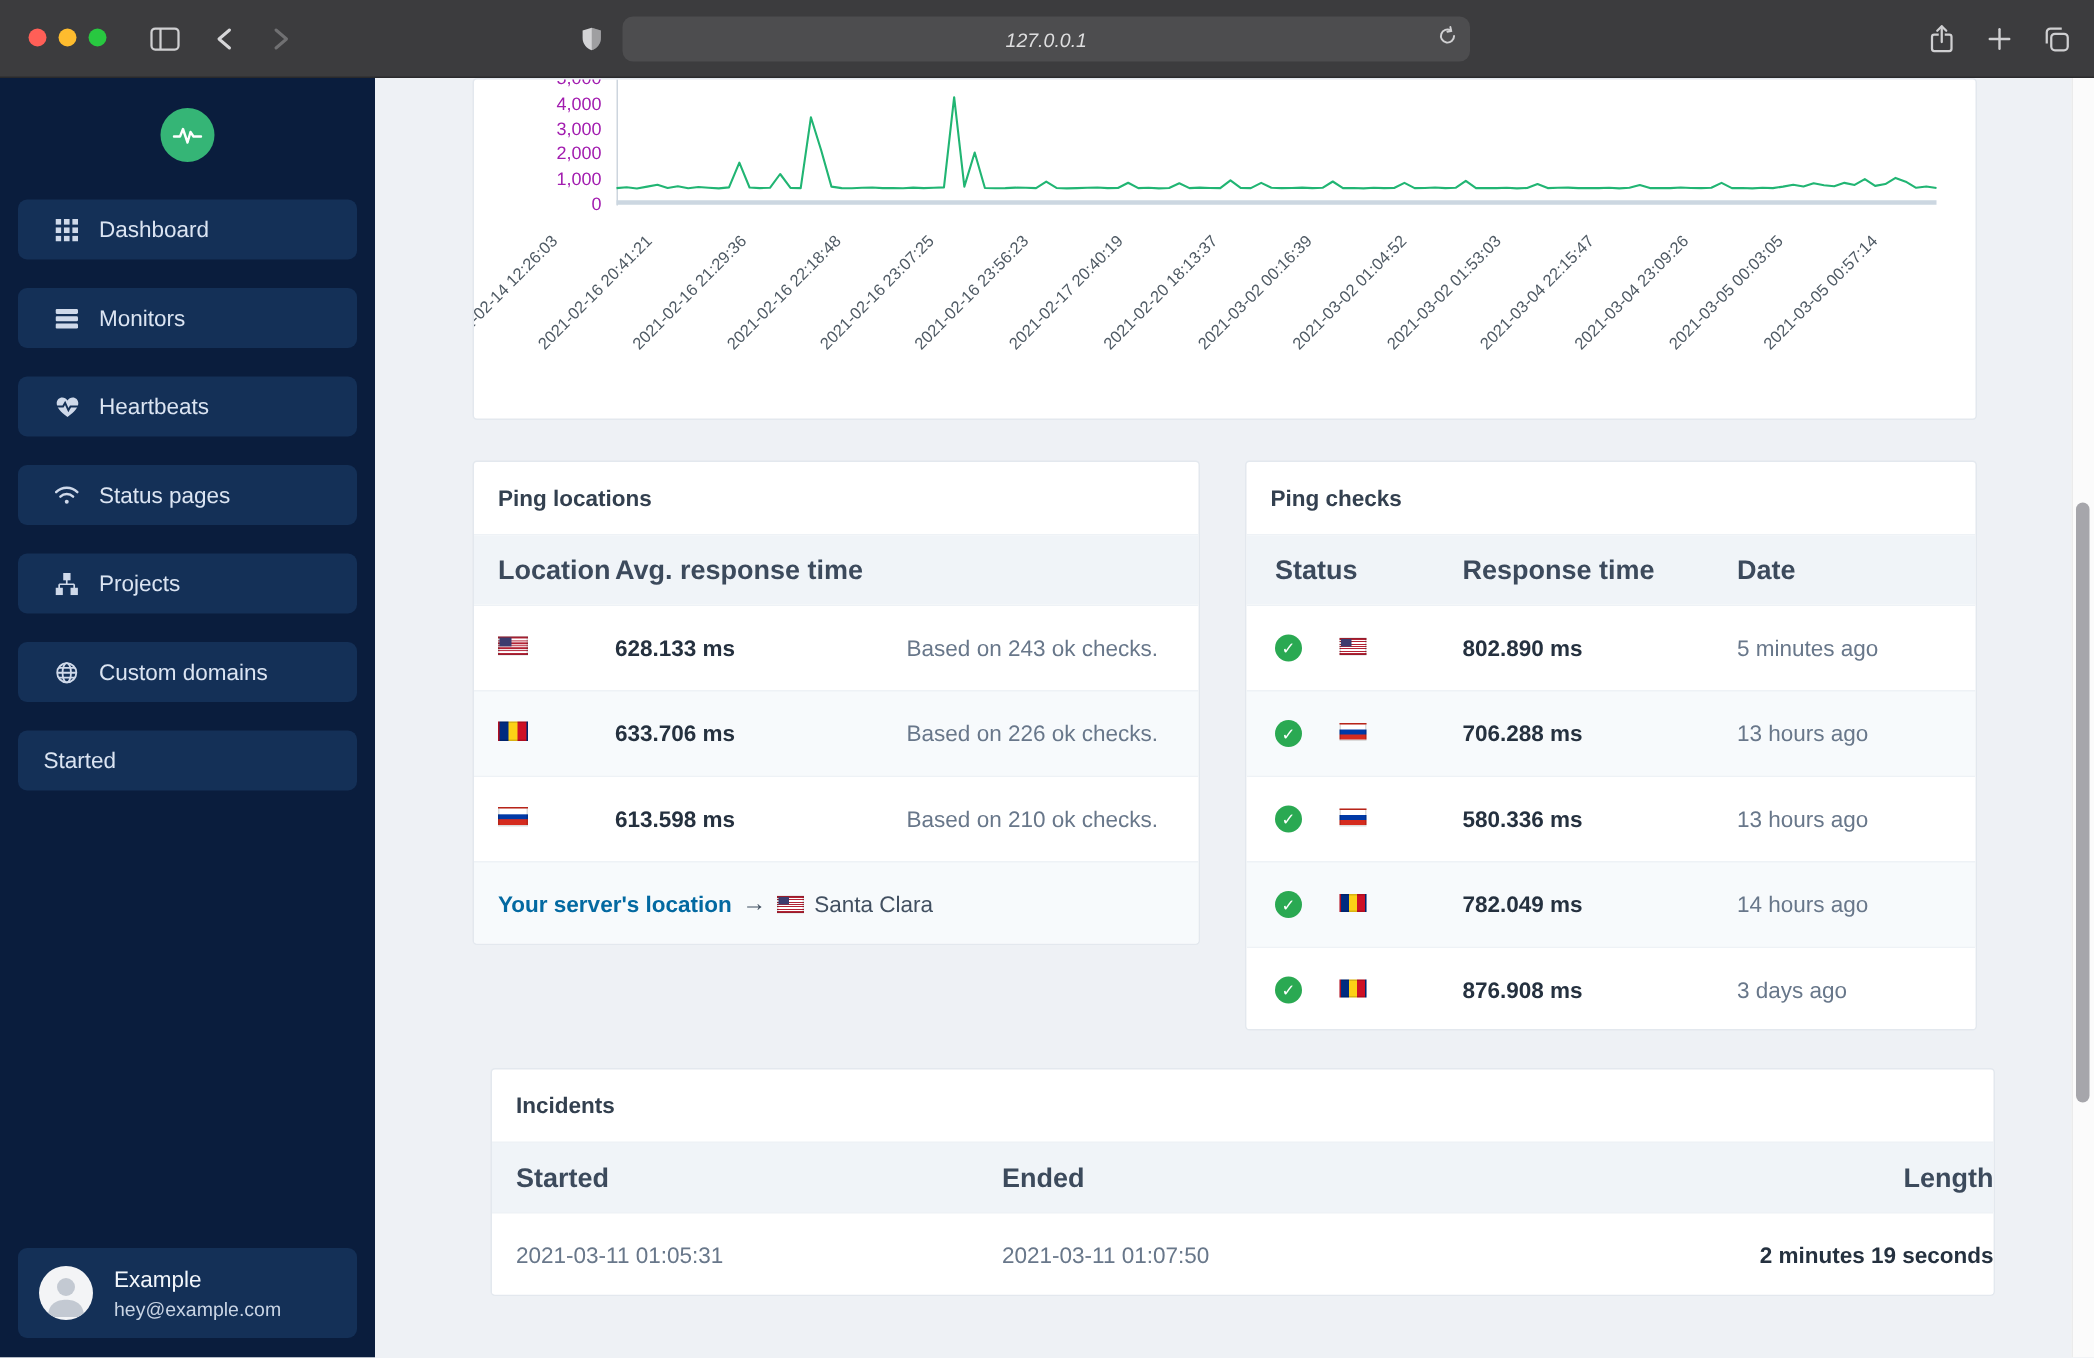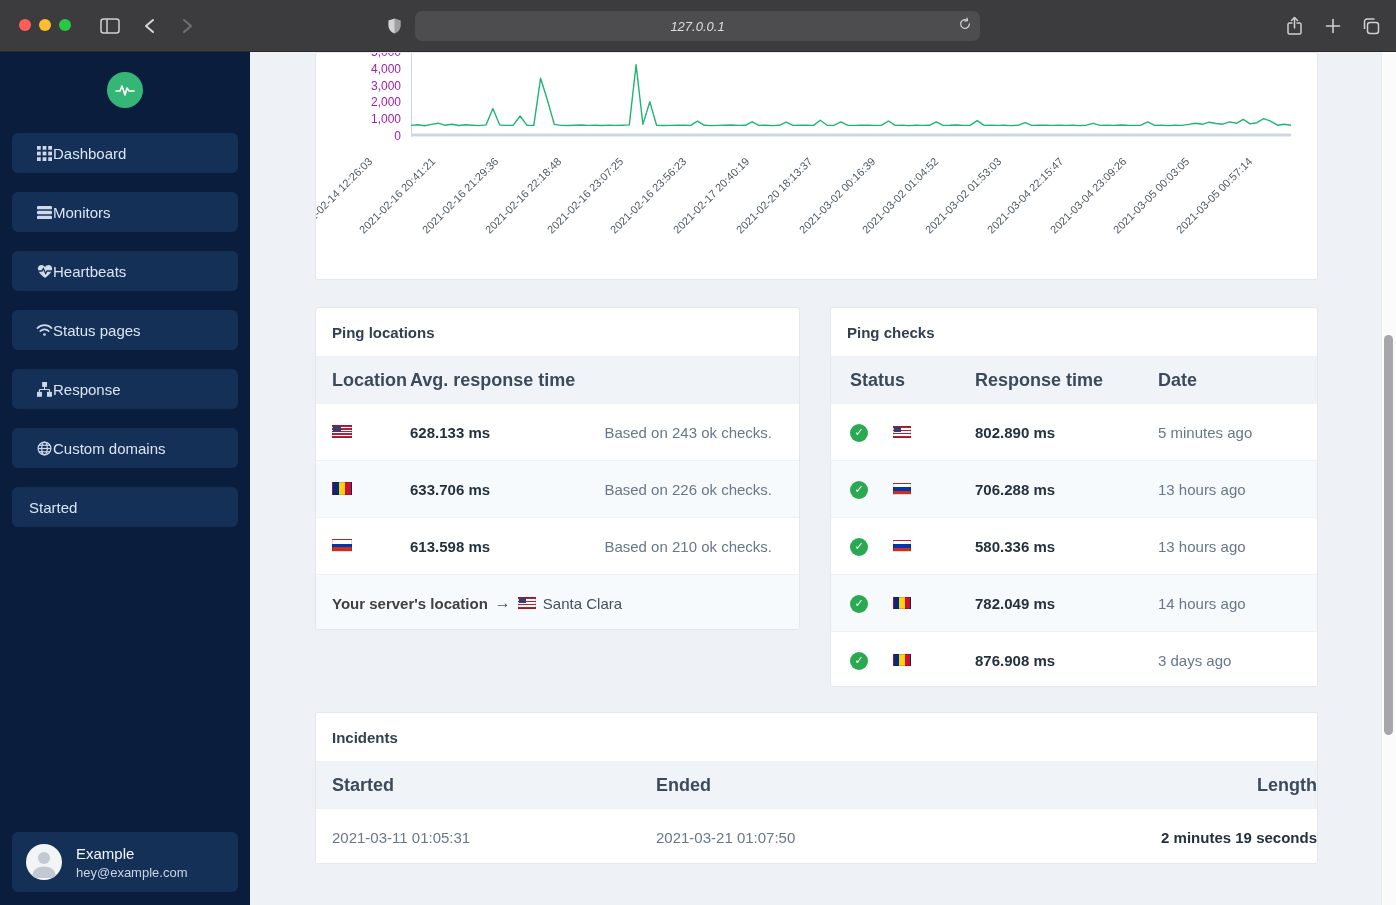--- a/index.html
+++ b/index.html
@@ -14,21 +14,21 @@
   .chrome-btn { position:absolute; top:14px; width:26px; height:24px; display:flex; align-items:center; justify-content:center; border-radius:5px; }
   .chrome-btn svg { display:block; }
   .url-field { position:absolute; left:415px; top:11px; width:565px; height:30px; background:#4d4d4f; border-radius:7px; display:flex; align-items:center; justify-content:center;font-style:italic; }
   .url-text { color:#dededf; font-size:13px; }
   .reload { position:absolute; right:8px; top:5px; }
 
   
   .sidebar { position:absolute; left:0; top:52px; width:250px; height:853px; background:#0a1d3d; }
   .logo { position:absolute; top:20px; left:107px; width:36px; height:36px; border-radius:50%; background:#35b576; display:flex; align-items:center; justify-content:center; }
   .nav { position:absolute; top:81px; left:12px; width:226px; display:flex; flex-direction:column; gap:19px; }
-  .nav-item { height:40px; background:#143057; border-radius:6px; display:flex; align-items:center; padding-left:24px; color:#dbe4f2; font-size:15px; cursor:pointer; }
+  .nav-item { height:40px; background:#143057; border-radius:6px; display:flex; align-items:center; padding-left:24px; gap:13px; color:#dbe4f2; font-size:15px; cursor:pointer; }
   .nav-item.no-icon { padding-left:17px; }
   .nav-item .nicon { width:17px; height:17px; display:flex; align-items:center; justify-content:center; }
   .user-card { position:absolute; left:12px; top:780px; width:226px; height:60px; background:#143057; border-radius:6px; display:flex; align-items:center; padding-left:14px; gap:14px; cursor:pointer; }
   .avatar { width:36px; height:36px; border-radius:50%; background:#f3f4f6; display:flex; align-items:flex-end; justify-content:center; overflow:hidden; }
   .user-name { color:#f2f6fb; font-size:15px; line-height:1.35; }
   .user-email { color:#c9d4e4; font-size:13px; }
 
   
   .main { position:absolute; left:250px; top:52px; width:1146px; height:853px; background:#eef1f5; }
   .content { position:absolute; left:65px; top:0; width:1003px; height:853px; }
@@ -48,32 +48,32 @@
   .y-tick { position:absolute; right:0; width:78px; text-align:right; font-size:12px; color:#a21caf; transform:translateY(-55%); }
   .x-ticks { position:absolute; left:0; top:94px; width:880px; height:120px; }
   .x-tick { position:absolute; width:150px; text-align:right; font-size:11px; color:#4f5a64; transform:rotate(-45deg); transform-origin:100% 0; white-space:nowrap; }
 
   
   .ping-card { left:0; top:255px; width:485px; height:323px; }
   .ping-card .c1 { width:94px; padding-left:16px; }
   .ping-card .c2 { width:170px; }
   .ping-card .c3 { flex:1; text-align:right; padding-right:27px; }
   .server-loc { gap:7px; padding-left:16px; color:#425061; }
-  .server-loc b { color:#404040; }
+  .server-loc b { color:#0369a1; }
   .arrow { color:#425061; font-size:16px; }
 
   
   .checks-card { left:515px; top:255px; width:488px; height:380px; }
   .checks-card .c1 { width:62px; padding-left:19px; }
   .checks-card .c1f { width:65px; }
   .checks-card .c2 { width:183px;margin-left:17px; }
   .checks-card .c3 { flex:1; }
 
   
-  .incidents-card { left:0; top:660px; width:1003px; height:152px; }
+  .incidents-card { left:12px; top:660px; width:1003px; height:152px; }
   .incidents-card .c1 { width:340px; padding-left:16px; }
   .incidents-card .c2 { width:335px; }
   .incidents-card .c3 { flex:1;text-align:right; }
 
   
   .flag { display:inline-block; width:20px; height:13px; border:1px solid rgba(0,0,0,.14); }
   .flag.sm { width:18px; height:12px; }
   .flag[data-flag="us"] { background:linear-gradient(#3c3b6e,#3c3b6e) left top/45% 54% no-repeat,
       repeating-linear-gradient(to bottom,#b22234 0 7.7%,#fff 7.7% 15.4%); }
   .flag[data-flag="ro"] { background:linear-gradient(to right,#002b7f 0 33.4%,#fcd116 33.4% 66.7%,#ce1126 66.7%); }
@@ -202,21 +202,21 @@
     </div>
     <div class="nav-item">
       <span class="nicon">
         <svg width="15" height="15" viewBox="0 0 16 16" fill="#cfd9ea" stroke="#cfd9ea">
             <rect x="6" y="0.5" width="4.2" height="4.2"></rect>
             <rect x="0.5" y="11" width="4.2" height="4.2"></rect>
             <rect x="11.2" y="11" width="4.2" height="4.2"></rect>
             <path d="M8 5 V8 M8 8 H2.6 M8 8 H13.3 M2.6 8 V11 M13.3 8 V11" fill="none" stroke-width="1.2"></path>
           </svg>
       </span>
-      <span>Response</span>
+      <span>Projects</span>
     </div>
     <div class="nav-item">
       <span class="nicon">
         <svg width="15" height="15" viewBox="0 0 16 16" fill="none" stroke="#cfd9ea" stroke-width="1.3">
             <circle cx="8" cy="8" r="6.8"></circle>
             <ellipse cx="8" cy="8" rx="3" ry="6.8"></ellipse>
             <line x1="1.2" y1="8" x2="14.8" y2="8"></line>
             <line x1="2" y1="4.5" x2="14" y2="4.5"></line>
             <line x1="2" y1="11.5" x2="14" y2="11.5"></line>
           </svg>
@@ -350,21 +350,21 @@
 
     <div class="card incidents-card">
       <div class="card-title">Incidents</div>
       <div class="thead">
         <span class="c1">Started</span>
         <span class="c2">Ended</span>
         <span class="c3">Length</span>
       </div>
       <div class="trow">
         <span class="c1 muted">2021-03-11 01:05:31</span>
-        <span class="c2 muted">2021-03-21 01:07:50</span>
+        <span class="c2 muted">2021-03-11 01:07:50</span>
         <span class="c3 val">2 minutes 19 seconds</span>
       </div>
     </div>
 
   </div>
 </div>
 
 <div class="scroll-track">
   <div class="scroll-thumb"></div>
 </div>

